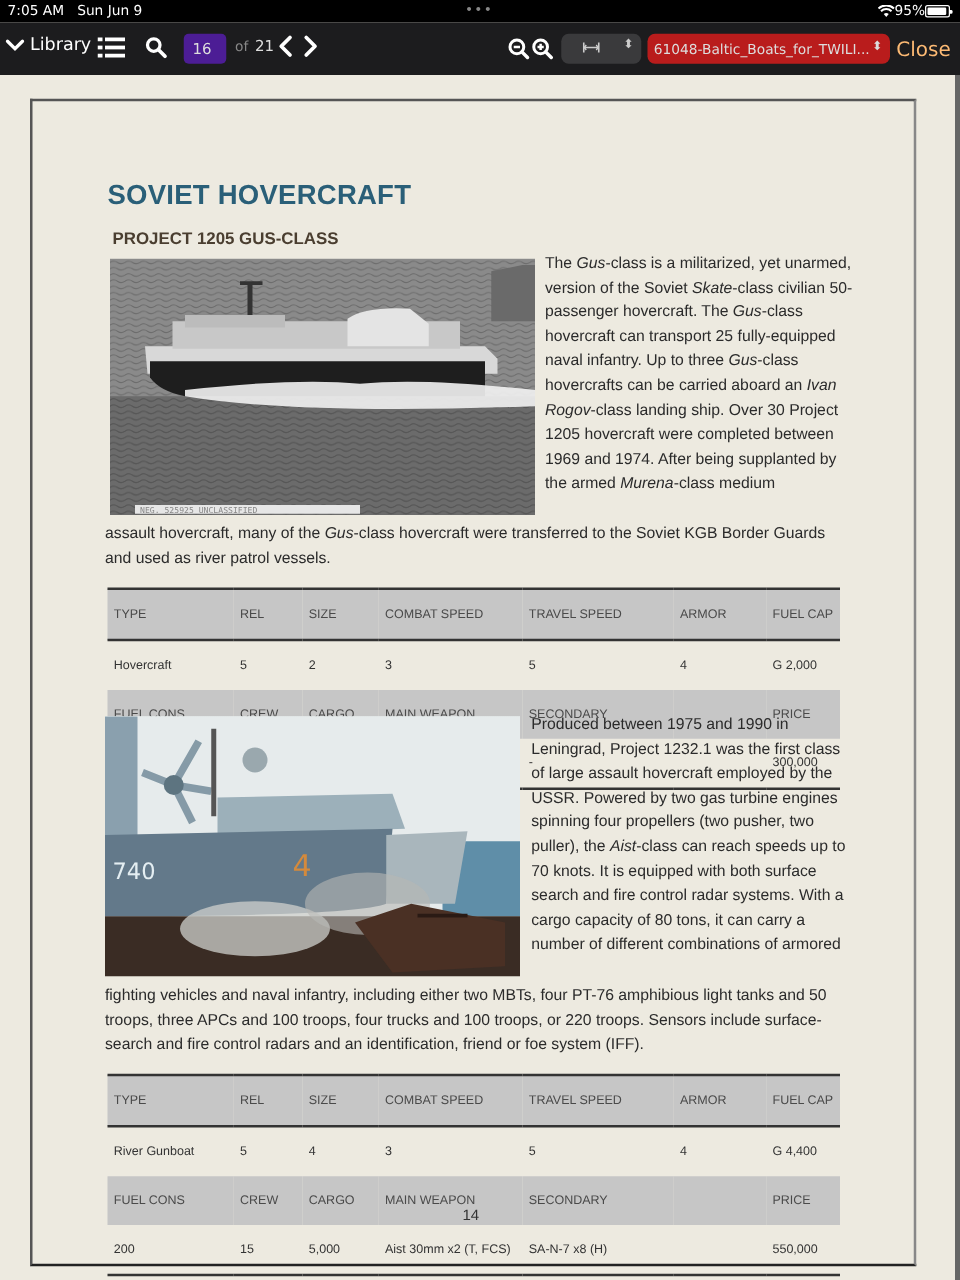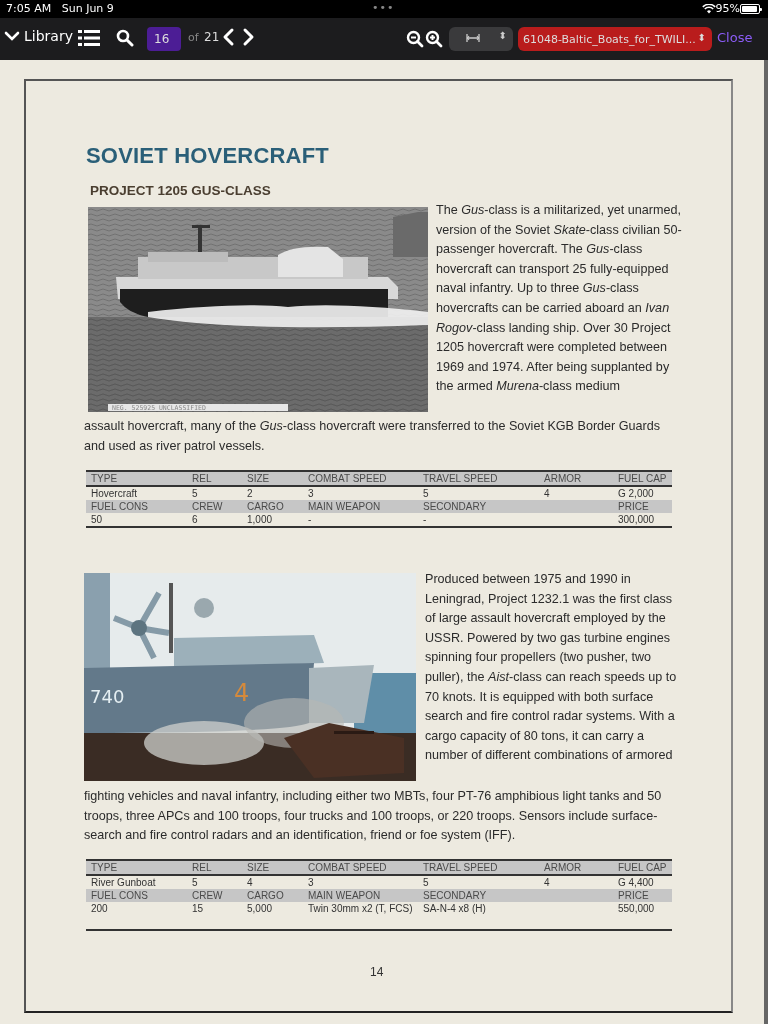--- a/index.html
+++ b/index.html
@@ -26,21 +26,21 @@
   .total { left: 204px; top: 12px; font-size: 12px; color: #ddd; }
   .prev-btn { left: 222px; top: 9px; font-size: 20px; font-weight: bold; }
   .next-btn { left: 241px; top: 9px; font-size: 20px; font-weight: bold; }
   .zoom-out { left: 406px; top: 12px; }
   .zoom-in { left: 425px; top: 12px; }
   .fit-select { left: 449px; top: 9px; width: 64px; height: 24px; background: #3a3a3c; border-radius: 6px; font-size: 11px; color: #ccc; }
   .fit-select .glyph { position: absolute; left: 17px; top: 4px; }
   .fit-select .updown { position: absolute; right: 6px; top: 3px; font-size: 10px; }
   .file-select { left: 518px; top: 9px; width: 194px; height: 24px; background: #b91c1c; border-radius: 6px; font-size: 11px; color: #ddd; padding-left: 5px; white-space: nowrap; overflow: hidden; }
   .file-select .updown { position: absolute; right: 6px; top: 5px; font-size: 10px; }
-  .close-btn { left: 717px; top: 12px; font-size: 13px; color: #8b5cf6; }
+  .close-btn { left: 717px; top: 12px; font-size: 16px; color: #fdba74; }
 
   
   .page { position: absolute; left: 24px; top: 79px; width: 709px; height: 934px; border: 2px solid #555; border-right-color: #888; border-bottom-color: #222; background: #edeae0; }
   .scrollbar { position: absolute; right: 0; top: 60px; width: 4px; height: 964px; background: #666; }
 
   .h1 { position: absolute; left: 60px; top: 62px; font-size: 22px; font-weight: bold; color: #2a5f78; font-family: "Liberation Sans", sans-serif; letter-spacing: 0.2px; }
   .h2 { position: absolute; font-size: 13.5px; font-weight: bold; color: #4a3e30; font-family: "Liberation Sans", sans-serif; }
   .h2.a { left: 48px; top: 102px; padding-left: 16px; }
   .h2.b { left: 60px; top: 497px; }
 
@@ -49,21 +49,21 @@
   .photo2 { left: 58px; top: 492px; width: 332px; height: 208px; background: linear-gradient(180deg, #e8ecec 0%, #d5dde0 35%, #7d95a8 55%, #4a5864 75%, #3a2e26 100%); }
 
   .body-text { position: absolute; font-family: "Liberation Sans", sans-serif; font-size: 12.6px; line-height: 19.6px; color: #2b2b2b; }
   .t1 { left: 410px; top: 120px; width: 250px; }
   .t1b { left: 58px; top: 336px; width: 600px; }
   .t2 { left: 399px; top: 489px; width: 255px; }
   .t2b { left: 58px; top: 706px; width: 610px; }
   .body-text i { font-style: italic; }
 
   table.stats { position: absolute; left: 60px; width: 586px; border-collapse: collapse; font-family: "Liberation Sans", sans-serif; font-size: 10px; color: #333; border-top: 2px solid #333; border-bottom: 2px solid #333; }
-  table.stats td { padding: 1px 5px; height: 13px; vertical-align: top; }
+  table.stats td { padding: 14px 5px; height: 13px; vertical-align: top; }
   table.stats tr.hdr td { background: #c6c6c6; color: #4a4a4a; }
   table.stats tr.hdr.first td { border-bottom: 2px solid #333; }
   .st1 { top: 389px; }
   .st2 { top: 778px; }
   .c1 { width: 101px; } .c2 { width: 55px; } .c3 { width: 61px; } .c4 { width: 115px; } .c5 { width: 121px; margin-top: 35px; } .c6 { width: 74px; } .c7 { width: 59px; }
 
   .page-num { position: absolute; left: 344px; top: 884px; font-size: 12px; color: #333; font-family: "Liberation Sans", sans-serif; }
 </style>
 </head>
 <body>
@@ -273,22 +273,22 @@
       <td>CARGO</td>
       <td>MAIN WEAPON</td>
       <td>SECONDARY</td>
       <td></td>
       <td>PRICE</td>
     </tr>
     <tr>
       <td>200</td>
       <td>15</td>
       <td>5,000</td>
-      <td style="height:28px">Twin 30mm x2 (T, FCS)</td>
-      <td>SA-N-4 x8 (H)</td>
+      <td style="height:28px">Aist 30mm x2 (T, FCS)</td>
+      <td>SA-N-7 x8 (H)</td>
       <td></td>
       <td>550,000</td>
     </tr>
   </tbody>
     </table>
 
   <div class="page-num">14</div>
 </div>
 
 <div class="scrollbar"></div>

